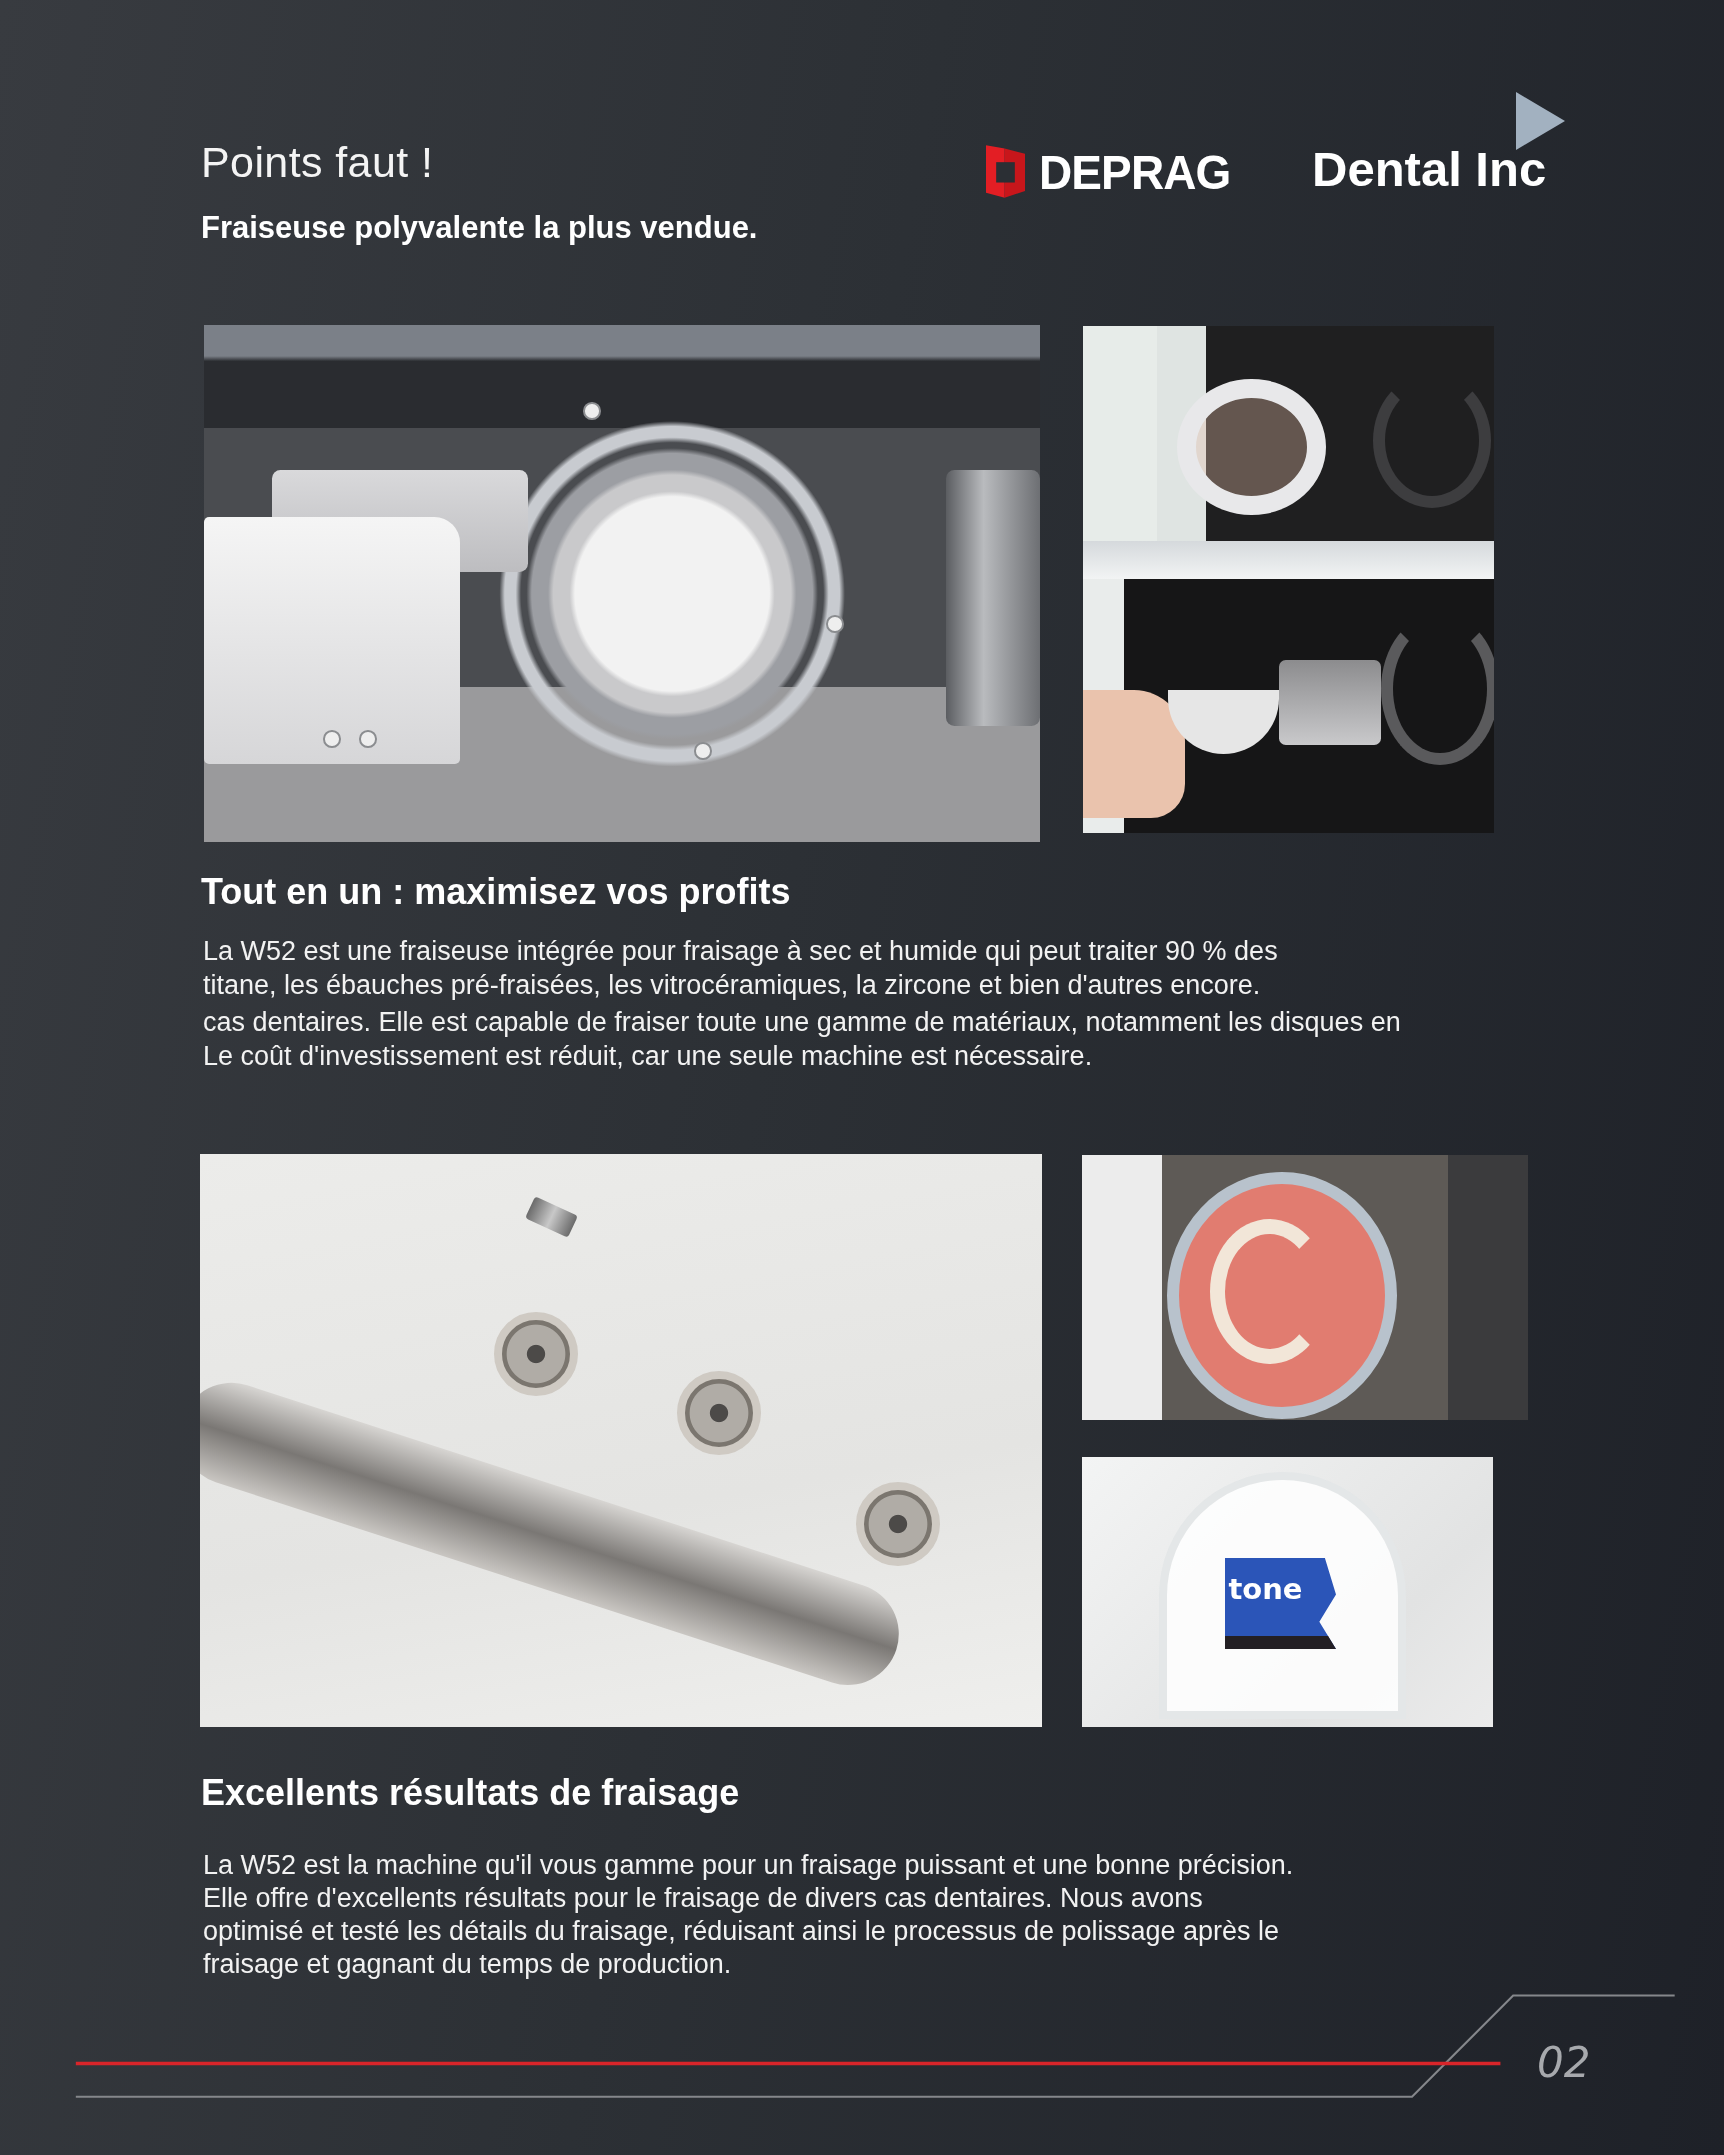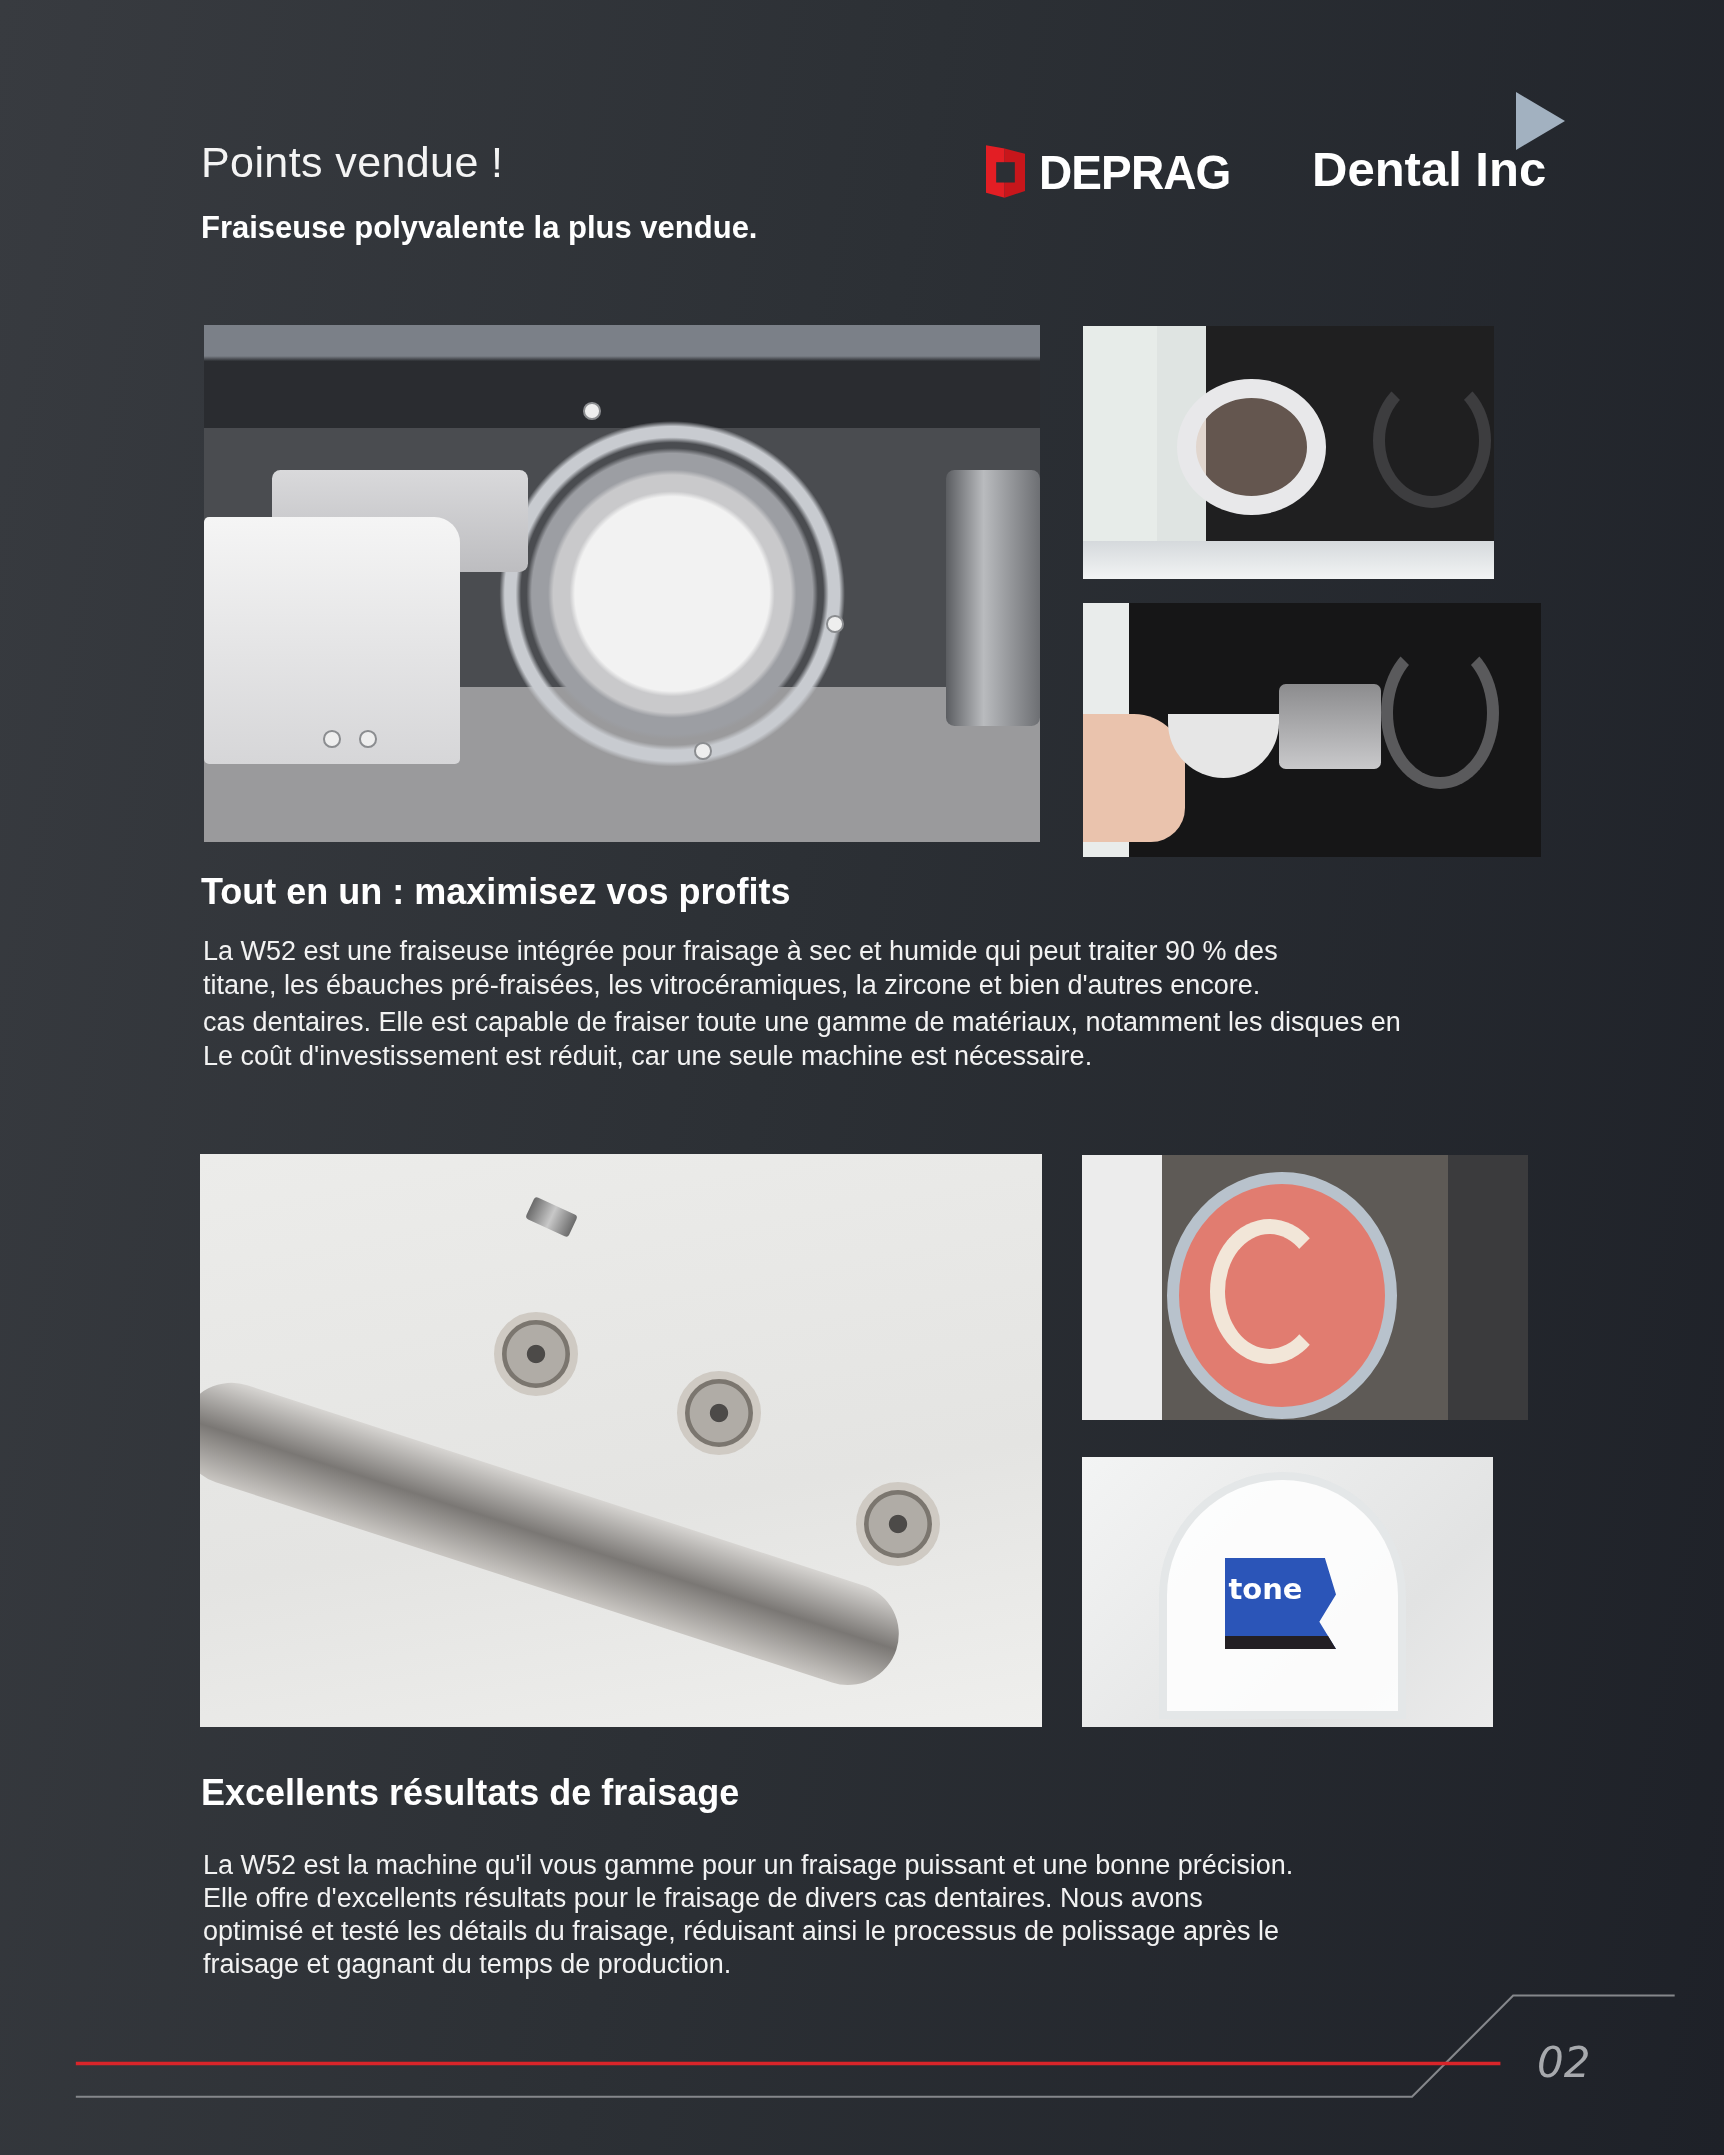--- a/index.html
+++ b/index.html
@@ -37,21 +37,21 @@
   .ph-main .block2 { position: absolute; left: 68px; top: 145px; width: 256px; height: 102px; background: linear-gradient(180deg,#d9d9db,#bdbdc0); border-radius: 8.5px; }
   .ph-main .spindle { position: absolute; right: 0; top: 145px; width: 94px; height: 256px; background: linear-gradient(90deg,#5b5d61,#b9bbbe 40%,#6d6f73); border-radius: 8.5px; }
   .ph-main .bolt { position: absolute; width: 13.6px; height: 13.6px; border-radius: 50%; border: 2.6px solid #8b8d90; background: #eee; }
 
   .ph-tr1 { left: 1083px; top: 326px; width: 411px; height: 253px;
     background: linear-gradient(90deg,#e7ece9 0 18%, #dfe4e2 18% 30%, #1f1f20 30% 100%); }
   .ph-tr1 .ring { position: absolute; left: 94px; top: 53px; width: 149px; height: 136px; border-radius: 50%; border: 19px solid #e8e8ea; box-sizing: border-box; background: rgba(230,190,170,0.35); }
   .ph-tr1 .sill { position: absolute; left: 0; bottom: 0; width: 100%; height: 38px; background: linear-gradient(180deg,#d5d9dc,#f2f4f4); }
   .ph-tr1 .holder { position: absolute; left: 290px; top: 47px; width: 94px; height: 111px; border-radius: 50%; border: 12px solid #3d3d3f; border-top-color: transparent; }
 
-  .ph-tr2 { left: 1083px; top: 603px; width: 458px; height: 254px;
+  .ph-tr2 { left: 1083px; top: 579px; width: 411px; height: 254px;
     background: linear-gradient(90deg,#e9eceb 0 10%, #161617 10% 100%); }
   .ph-tr2 .half { position: absolute; left: 85px; top: 111px; width: 111px; height: 64px; background: #e6e6e6; border-radius: 0 0 68px 68px; }
   .ph-tr2 .hand { position: absolute; left: 0; top: 111px; width: 102px; height: 128px; background: #eac3ad; border-radius: 0 51px 34px 0; }
   .ph-tr2 .box { position: absolute; left: 196px; top: 81px; width: 102px; height: 85px; background: linear-gradient(180deg,#8c8c8e,#c9c9cb); border-radius: 6.8px; }
   .ph-tr2 .holder { position: absolute; left: 298px; top: 34px; width: 94px; height: 128px; border-radius: 50%; border: 12px solid #5a5a5c; border-top-color: transparent; }
 
   .ph-bl { left: 200px; top: 1154px; width: 842px; height: 573px;
     background: linear-gradient(170deg,#ececea 0%, #e4e4e2 60%, #efefed 100%); }
   .ph-bl .bar { position: absolute; left: -17px; top: 213px; width: 750px; height: 102px;
     background: linear-gradient(180deg,#d7d5d2,#7a7774 50%,#c9c6c2); border-radius: 51px; transform: rotate(18deg); transform-origin: 0 50%; }
@@ -78,21 +78,21 @@
   .sec2-body { left: 203px; top: 1849px; width: 1278px; line-height: 33px; }
   .sec-body p { margin: 0; white-space: nowrap; }
 
   
   .footer-svg { left: 0; top: 1976px; }
   .page-number { left: 1537px; top: 2038px; font-size: 42px; font-style: italic; color: #a7a9ad; font-family: "DejaVu Sans", sans-serif; }
 </style>
 </head>
 <body>
 
-<div class="abs page-title">Points vendue !</div>
+<div class="abs page-title">Points faut !</div>
 <div class="abs page-subtitle">Fraiseuse polyvalente la plus vendue.</div>
 
 <div class="abs logo-deprag">
   <svg class="mark" width="39" height="53" viewBox="0 0 46 62">
     <polygon points="0,0 22,4 22,62 0,56" fill="#e31e24"></polygon>
     <polygon points="22,4 46,10 46,54 22,62" fill="#c8161b"></polygon>
     <rect x="12" y="20" width="22" height="24" fill="#2b2f34"></rect>
   </svg>
   <span class="word">DEPRAG</span>
 </div>

